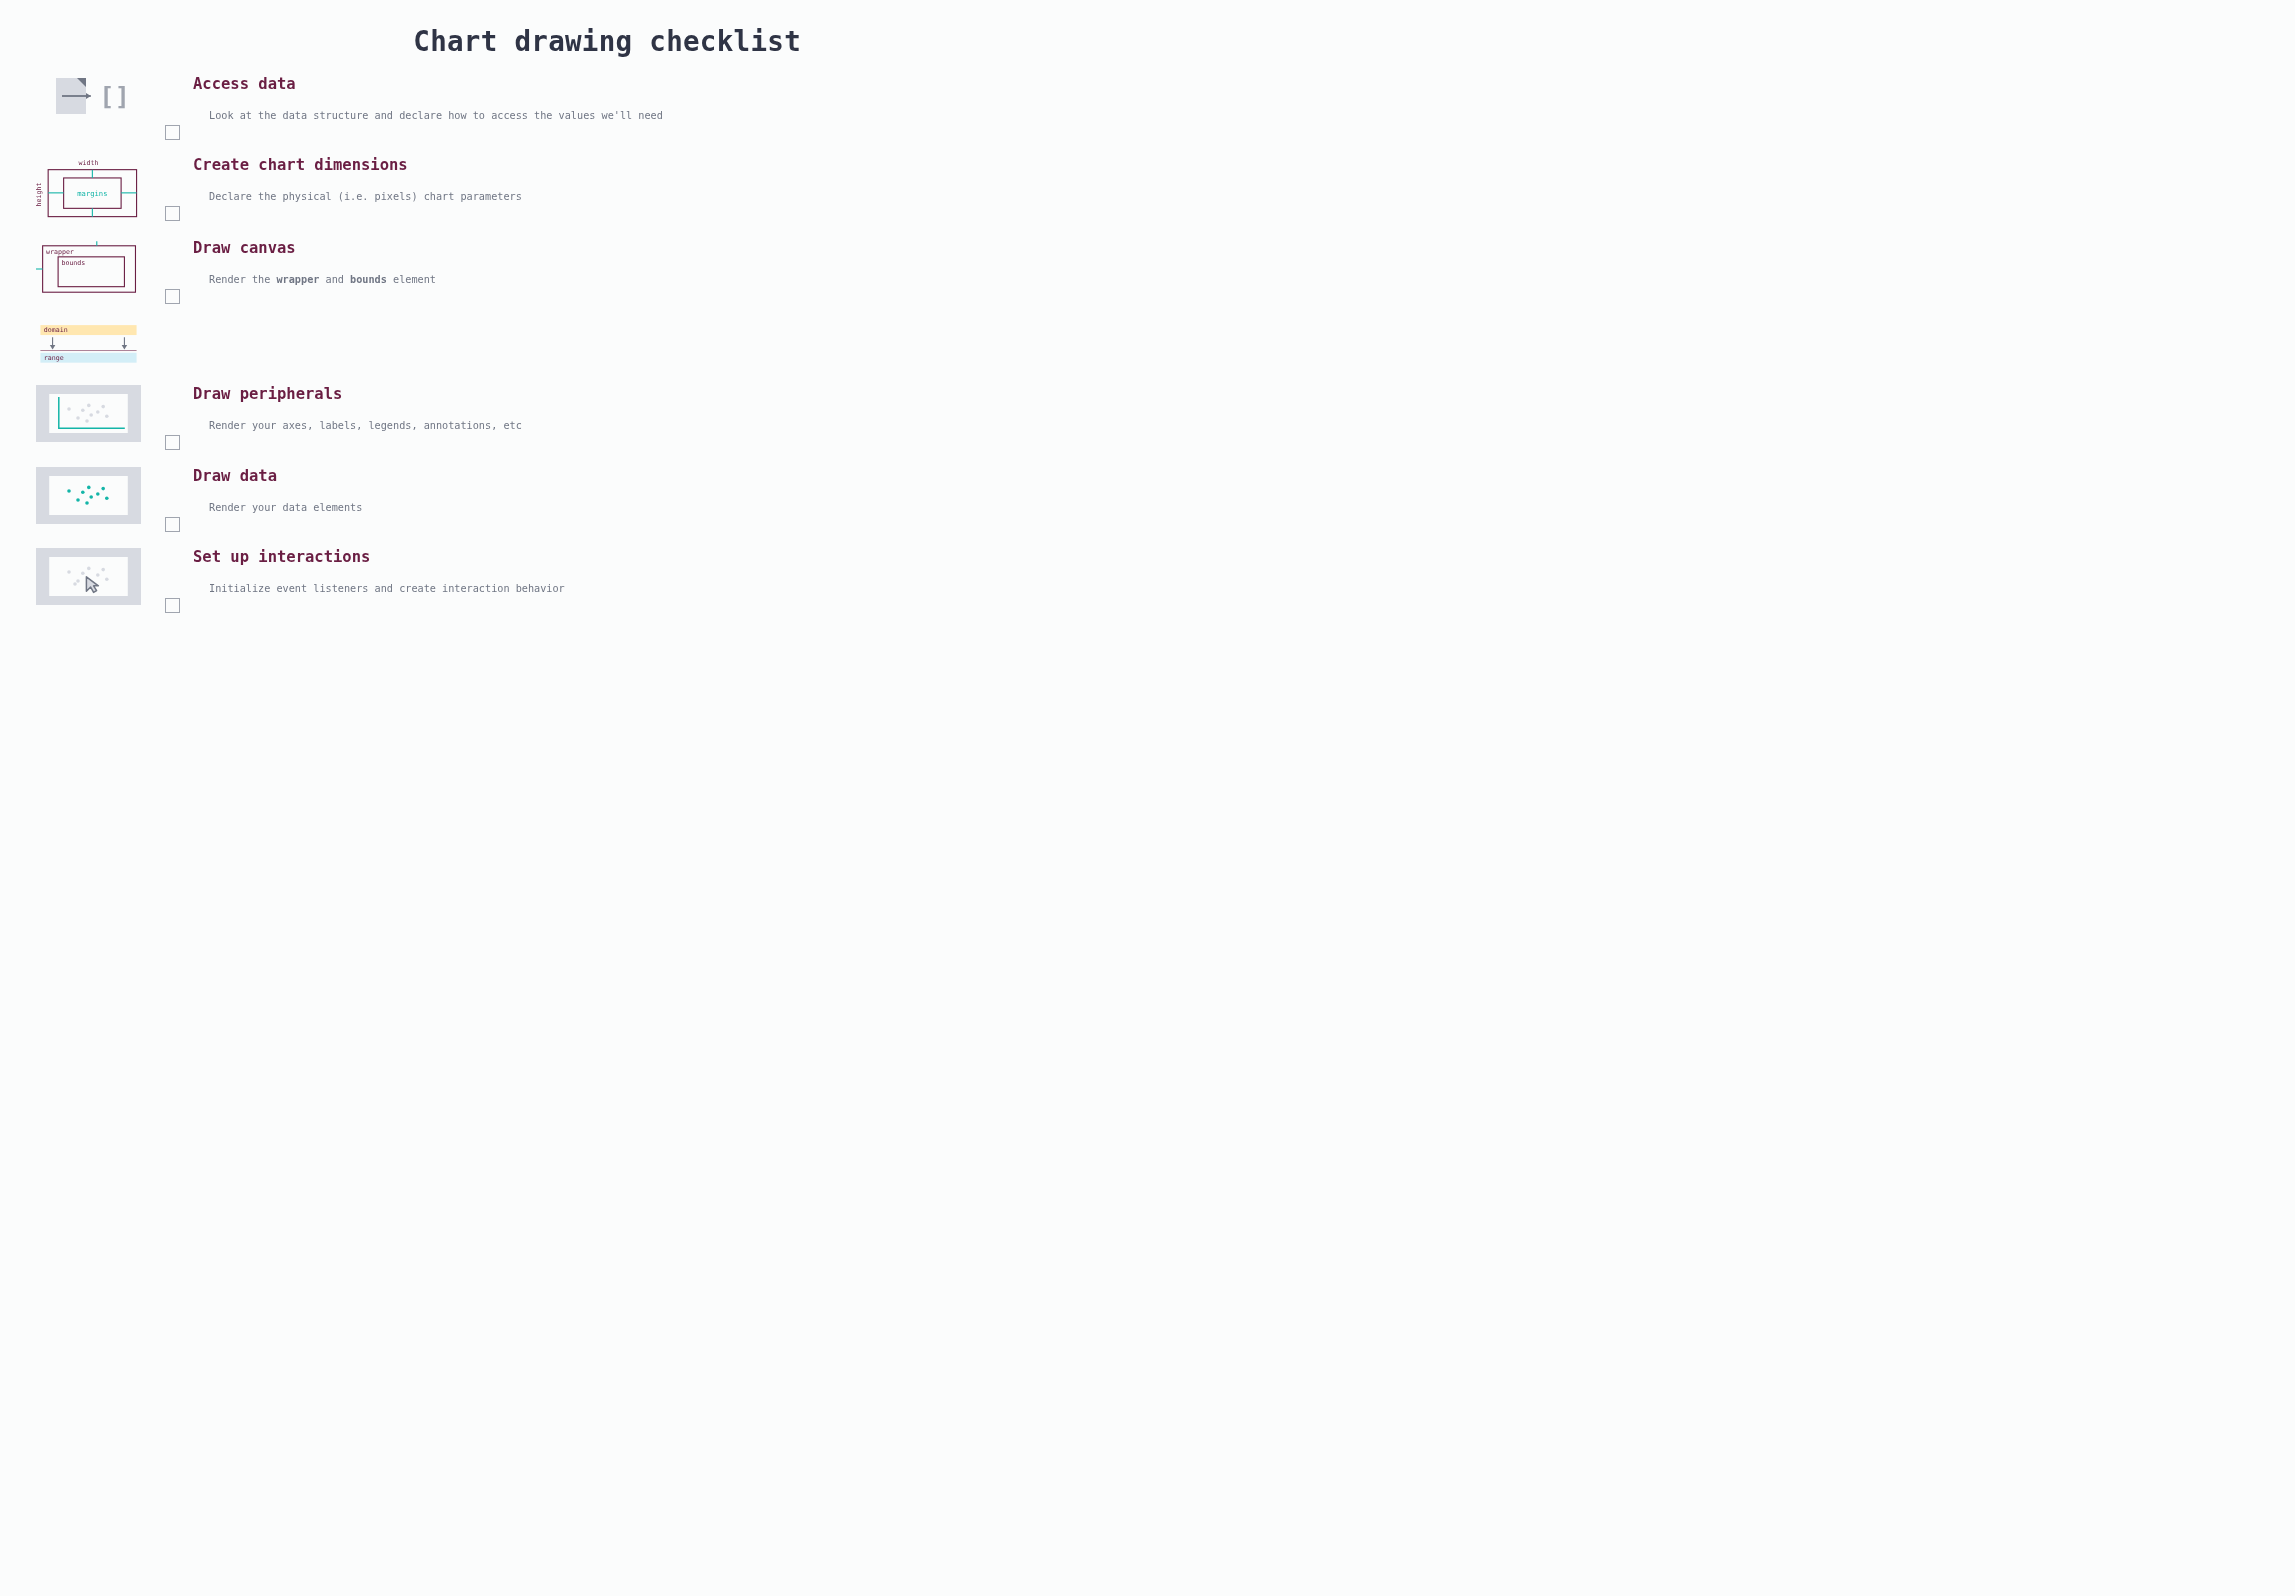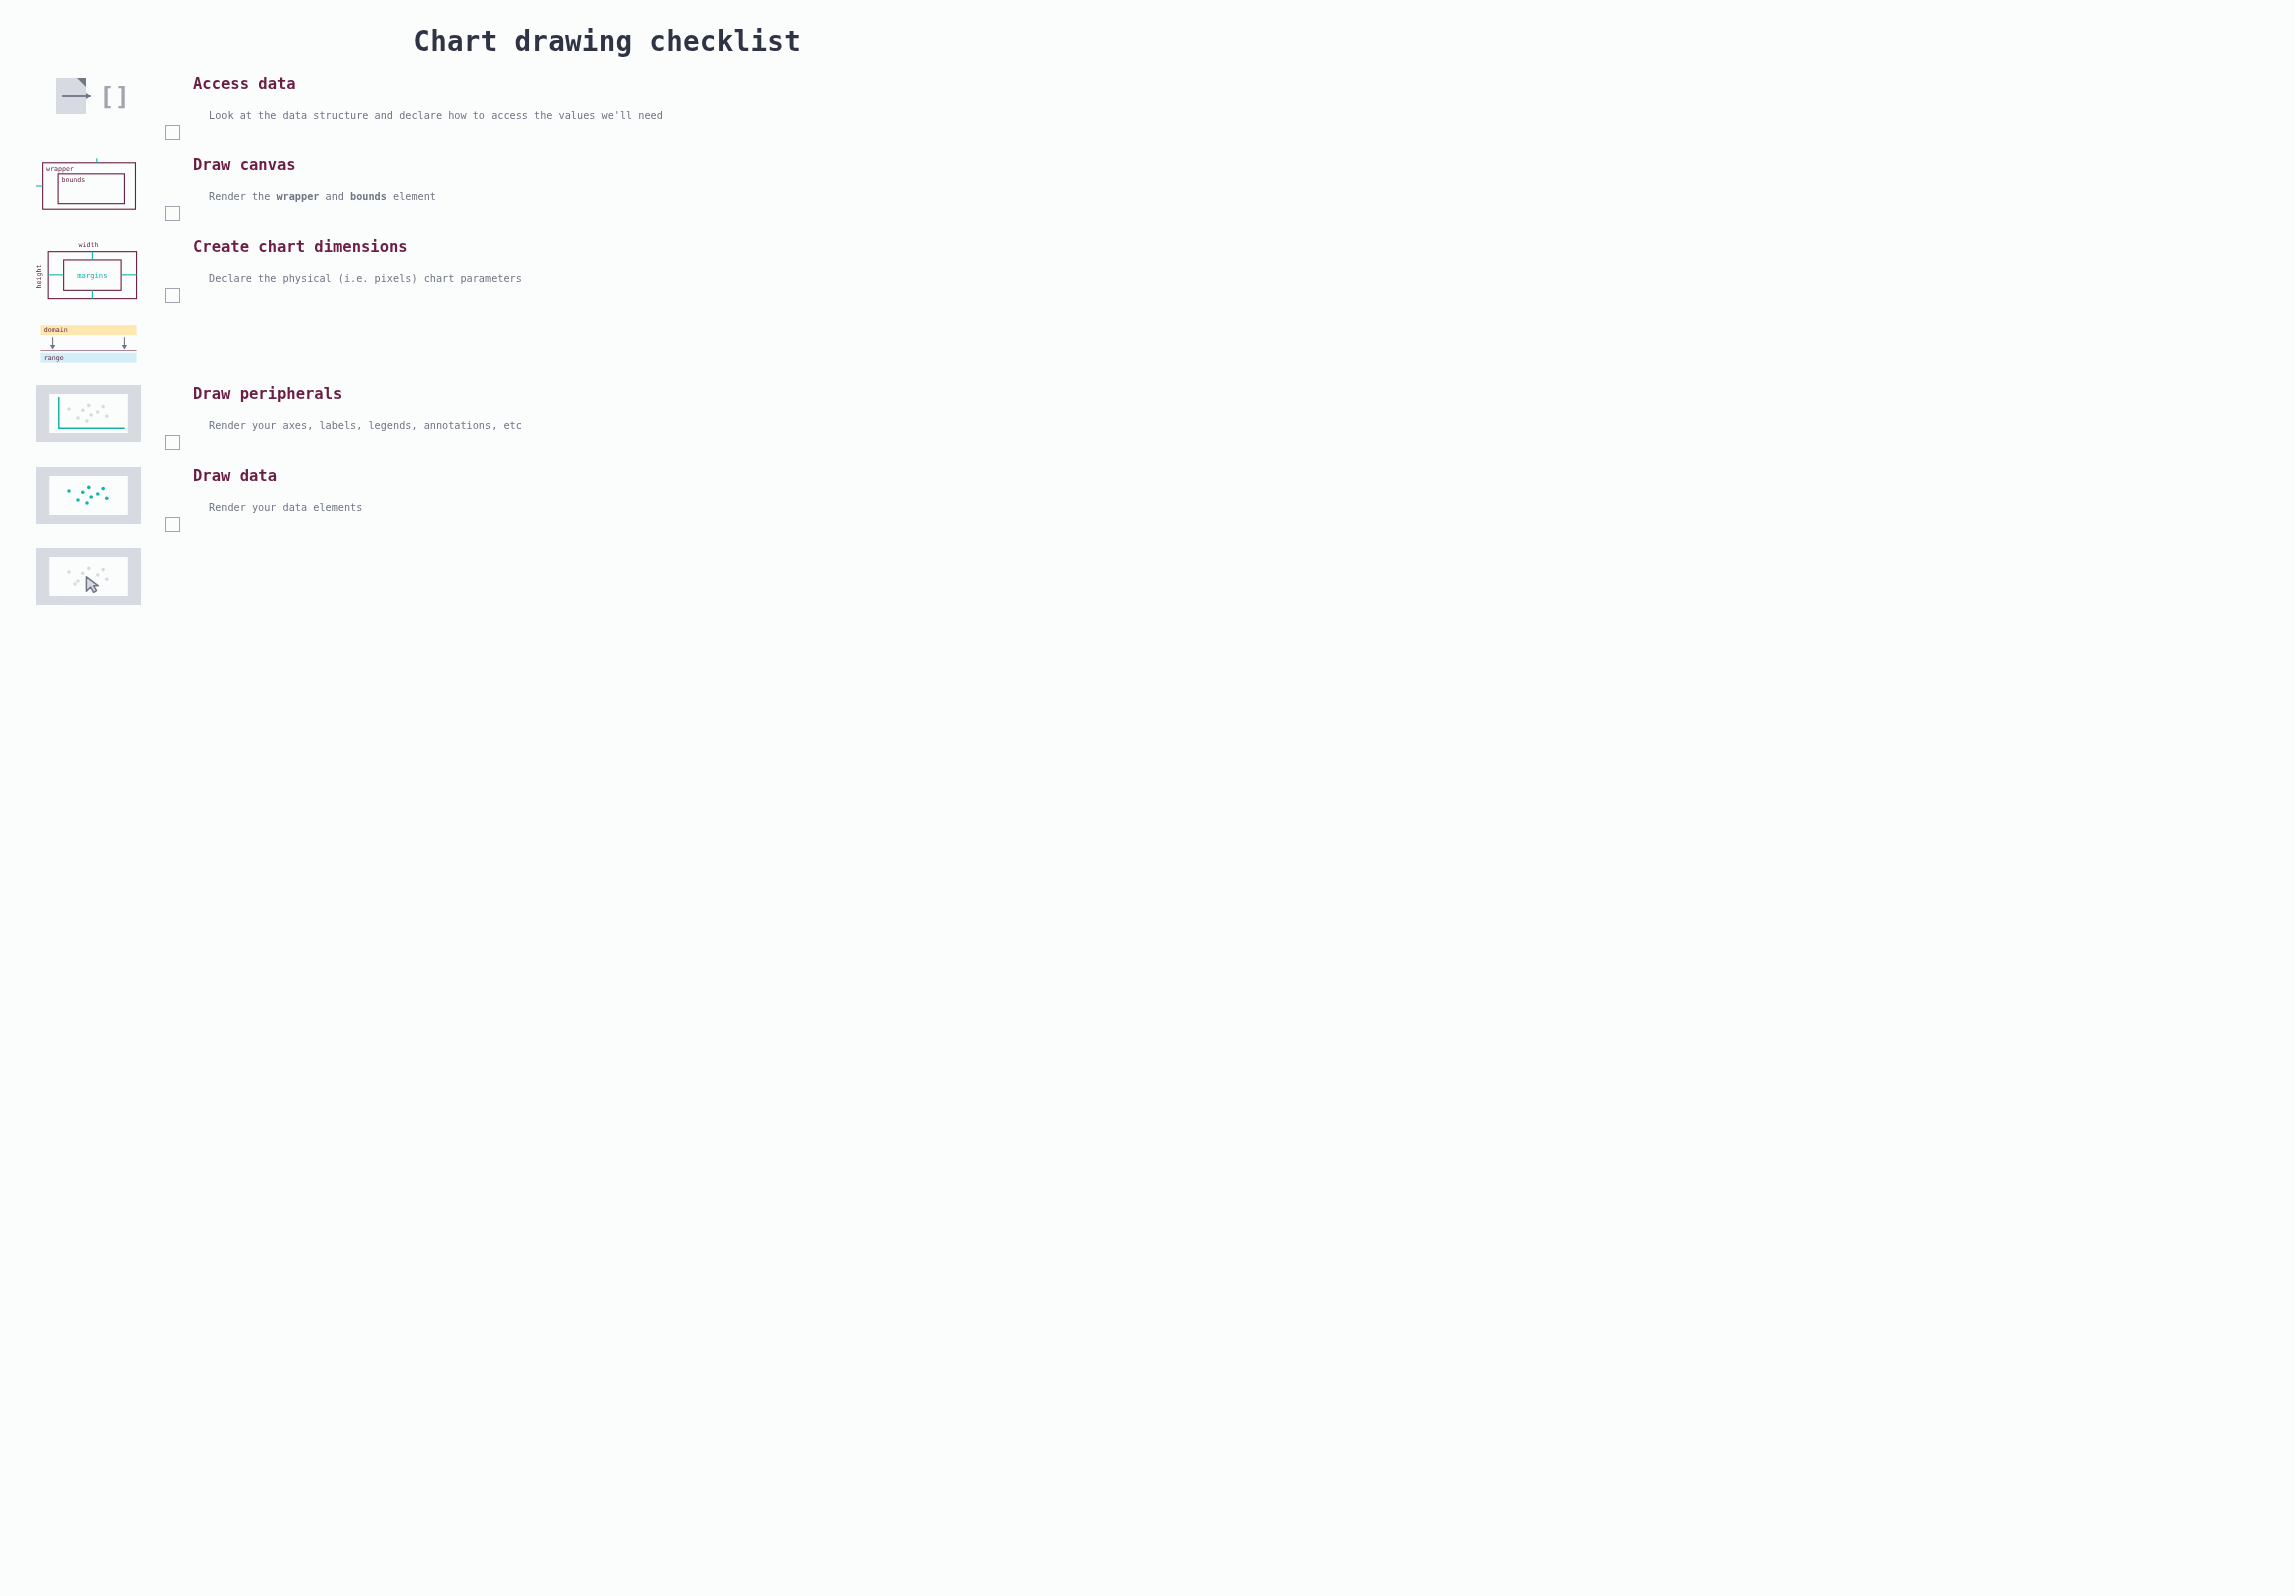--- a/index.html
+++ b/index.html
@@ -92,57 +92,57 @@
       <div class="checkbox"></div>
       <div class="text">
         <p class="step-title">Access data</p>
         <p class="step-desc">Look at the data structure and declare how to access the values we'll need</p>
       </div>
     </div>
   </div>
 
   <div class="item">
     <div class="thumb">
-      <svg width="114" height="60" viewBox="0 0 190 100">
-        <rect x="12" y="8" width="168" height="84" fill="none" stroke="#6a1e43" stroke-width="2"></rect>
-        <text x="18" y="22" font-family="monospace" font-size="12" fill="#6a1e43">wrapper</text>
-        <rect x="40" y="28" width="120" height="54" fill="none" stroke="#6a1e43" stroke-width="2"></rect>
-        <text x="46" y="42" font-family="monospace" font-size="12" fill="#6a1e43">bounds</text>
-        <line x1="0" y1="50" x2="12" y2="50" stroke="#14b5a8" stroke-width="2"></line>
-        <line x1="110" y1="0" x2="110" y2="8" stroke="#14b5a8" stroke-width="2"></line>
-      </svg>
-    </div>
-    <div class="content">
-      <div class="checkbox"></div>
-      <div class="text">
-        <p class="step-title">Draw canvas</p>
-        <p class="step-desc">Render the <b>wrapper</b> and <b>bounds</b> element</p>
-      </div>
-    </div>
-  </div>
-
-  <div class="item">
-    <div class="thumb">
       <svg width="114" height="66" viewBox="0 0 190 110">
         <text x="95" y="12" font-family="monospace" font-size="12" fill="#6a1e43" text-anchor="middle">width</text>
         <text x="9" y="65" font-family="monospace" font-size="12" fill="#6a1e43" text-anchor="middle" transform="rotate(-90 9 65)">height</text>
         <rect x="22" y="20" width="160" height="85" fill="none" stroke="#6a1e43" stroke-width="2"></rect>
         <rect x="50" y="35" width="104" height="55" fill="none" stroke="#6a1e43" stroke-width="2"></rect>
         <text x="102" y="67" font-family="monospace" font-size="13" fill="#14b5a8" text-anchor="middle">margins</text>
         <line x1="102" y1="20" x2="102" y2="35" stroke="#14b5a8" stroke-width="2"></line>
         <line x1="102" y1="90" x2="102" y2="105" stroke="#14b5a8" stroke-width="2"></line>
         <line x1="22" y1="62" x2="50" y2="62" stroke="#14b5a8" stroke-width="2"></line>
         <line x1="154" y1="62" x2="182" y2="62" stroke="#14b5a8" stroke-width="2"></line>
       </svg>
     </div>
     <div class="content">
       <div class="checkbox"></div>
       <div class="text">
         <p class="step-title">Create chart dimensions</p>
         <p class="step-desc">Declare the physical (i.e. pixels) chart parameters</p>
+      </div>
+    </div>
+  </div>
+
+  <div class="item">
+    <div class="thumb">
+      <svg width="114" height="60" viewBox="0 0 190 100">
+        <rect x="12" y="8" width="168" height="84" fill="none" stroke="#6a1e43" stroke-width="2"></rect>
+        <text x="18" y="22" font-family="monospace" font-size="12" fill="#6a1e43">wrapper</text>
+        <rect x="40" y="28" width="120" height="54" fill="none" stroke="#6a1e43" stroke-width="2"></rect>
+        <text x="46" y="42" font-family="monospace" font-size="12" fill="#6a1e43">bounds</text>
+        <line x1="0" y1="50" x2="12" y2="50" stroke="#14b5a8" stroke-width="2"></line>
+        <line x1="110" y1="0" x2="110" y2="8" stroke="#14b5a8" stroke-width="2"></line>
+      </svg>
+    </div>
+    <div class="content">
+      <div class="checkbox"></div>
+      <div class="text">
+        <p class="step-title">Draw canvas</p>
+        <p class="step-desc">Render the <b>wrapper</b> and <b>bounds</b> element</p>
       </div>
     </div>
   </div>
 
   <div class="item">
     <div class="thumb">
       <svg width="114" height="48" viewBox="0 0 190 80">
         <rect x="8" y="4" width="174" height="18" fill="#ffe7b0"></rect>
         <text x="14" y="17" font-family="monospace" font-size="12" fill="#6a1e43">domain</text>
         <rect x="8" y="54" width="174" height="18" fill="#d3eef7"></rect>
@@ -216,16 +216,23 @@
         <circle cx="70" cy="55" r="3" fill="#d7dae1"></circle>
         <circle cx="78" cy="42" r="3" fill="#d7dae1"></circle>
         <circle cx="88" cy="34" r="3" fill="#d7dae1"></circle>
         <circle cx="65" cy="60" r="3" fill="#d7dae1"></circle>
         <circle cx="103" cy="45" r="3" fill="#d7dae1"></circle>
         <circle cx="112" cy="36" r="3" fill="#d7dae1"></circle>
         <circle cx="118" cy="52" r="3" fill="#d7dae1"></circle>
         <path d="M84 48 L84 72 L91 65 L96 74 L101 71 L96 63 L104 63 Z" fill="#d7dae1" stroke="#707684" stroke-width="2.5" stroke-linejoin="round"></path>
       </svg>
     </div>
+    <div class="content">
+      <div class="checkbox"></div>
+      <div class="text">
+        <p class="step-title">Set up interactions</p>
+        <p class="step-desc">Initialize event listeners and create interaction behavior</p>
+      </div>
+    </div>
   </div>
 
 </div>
 
 
 </body></html>

